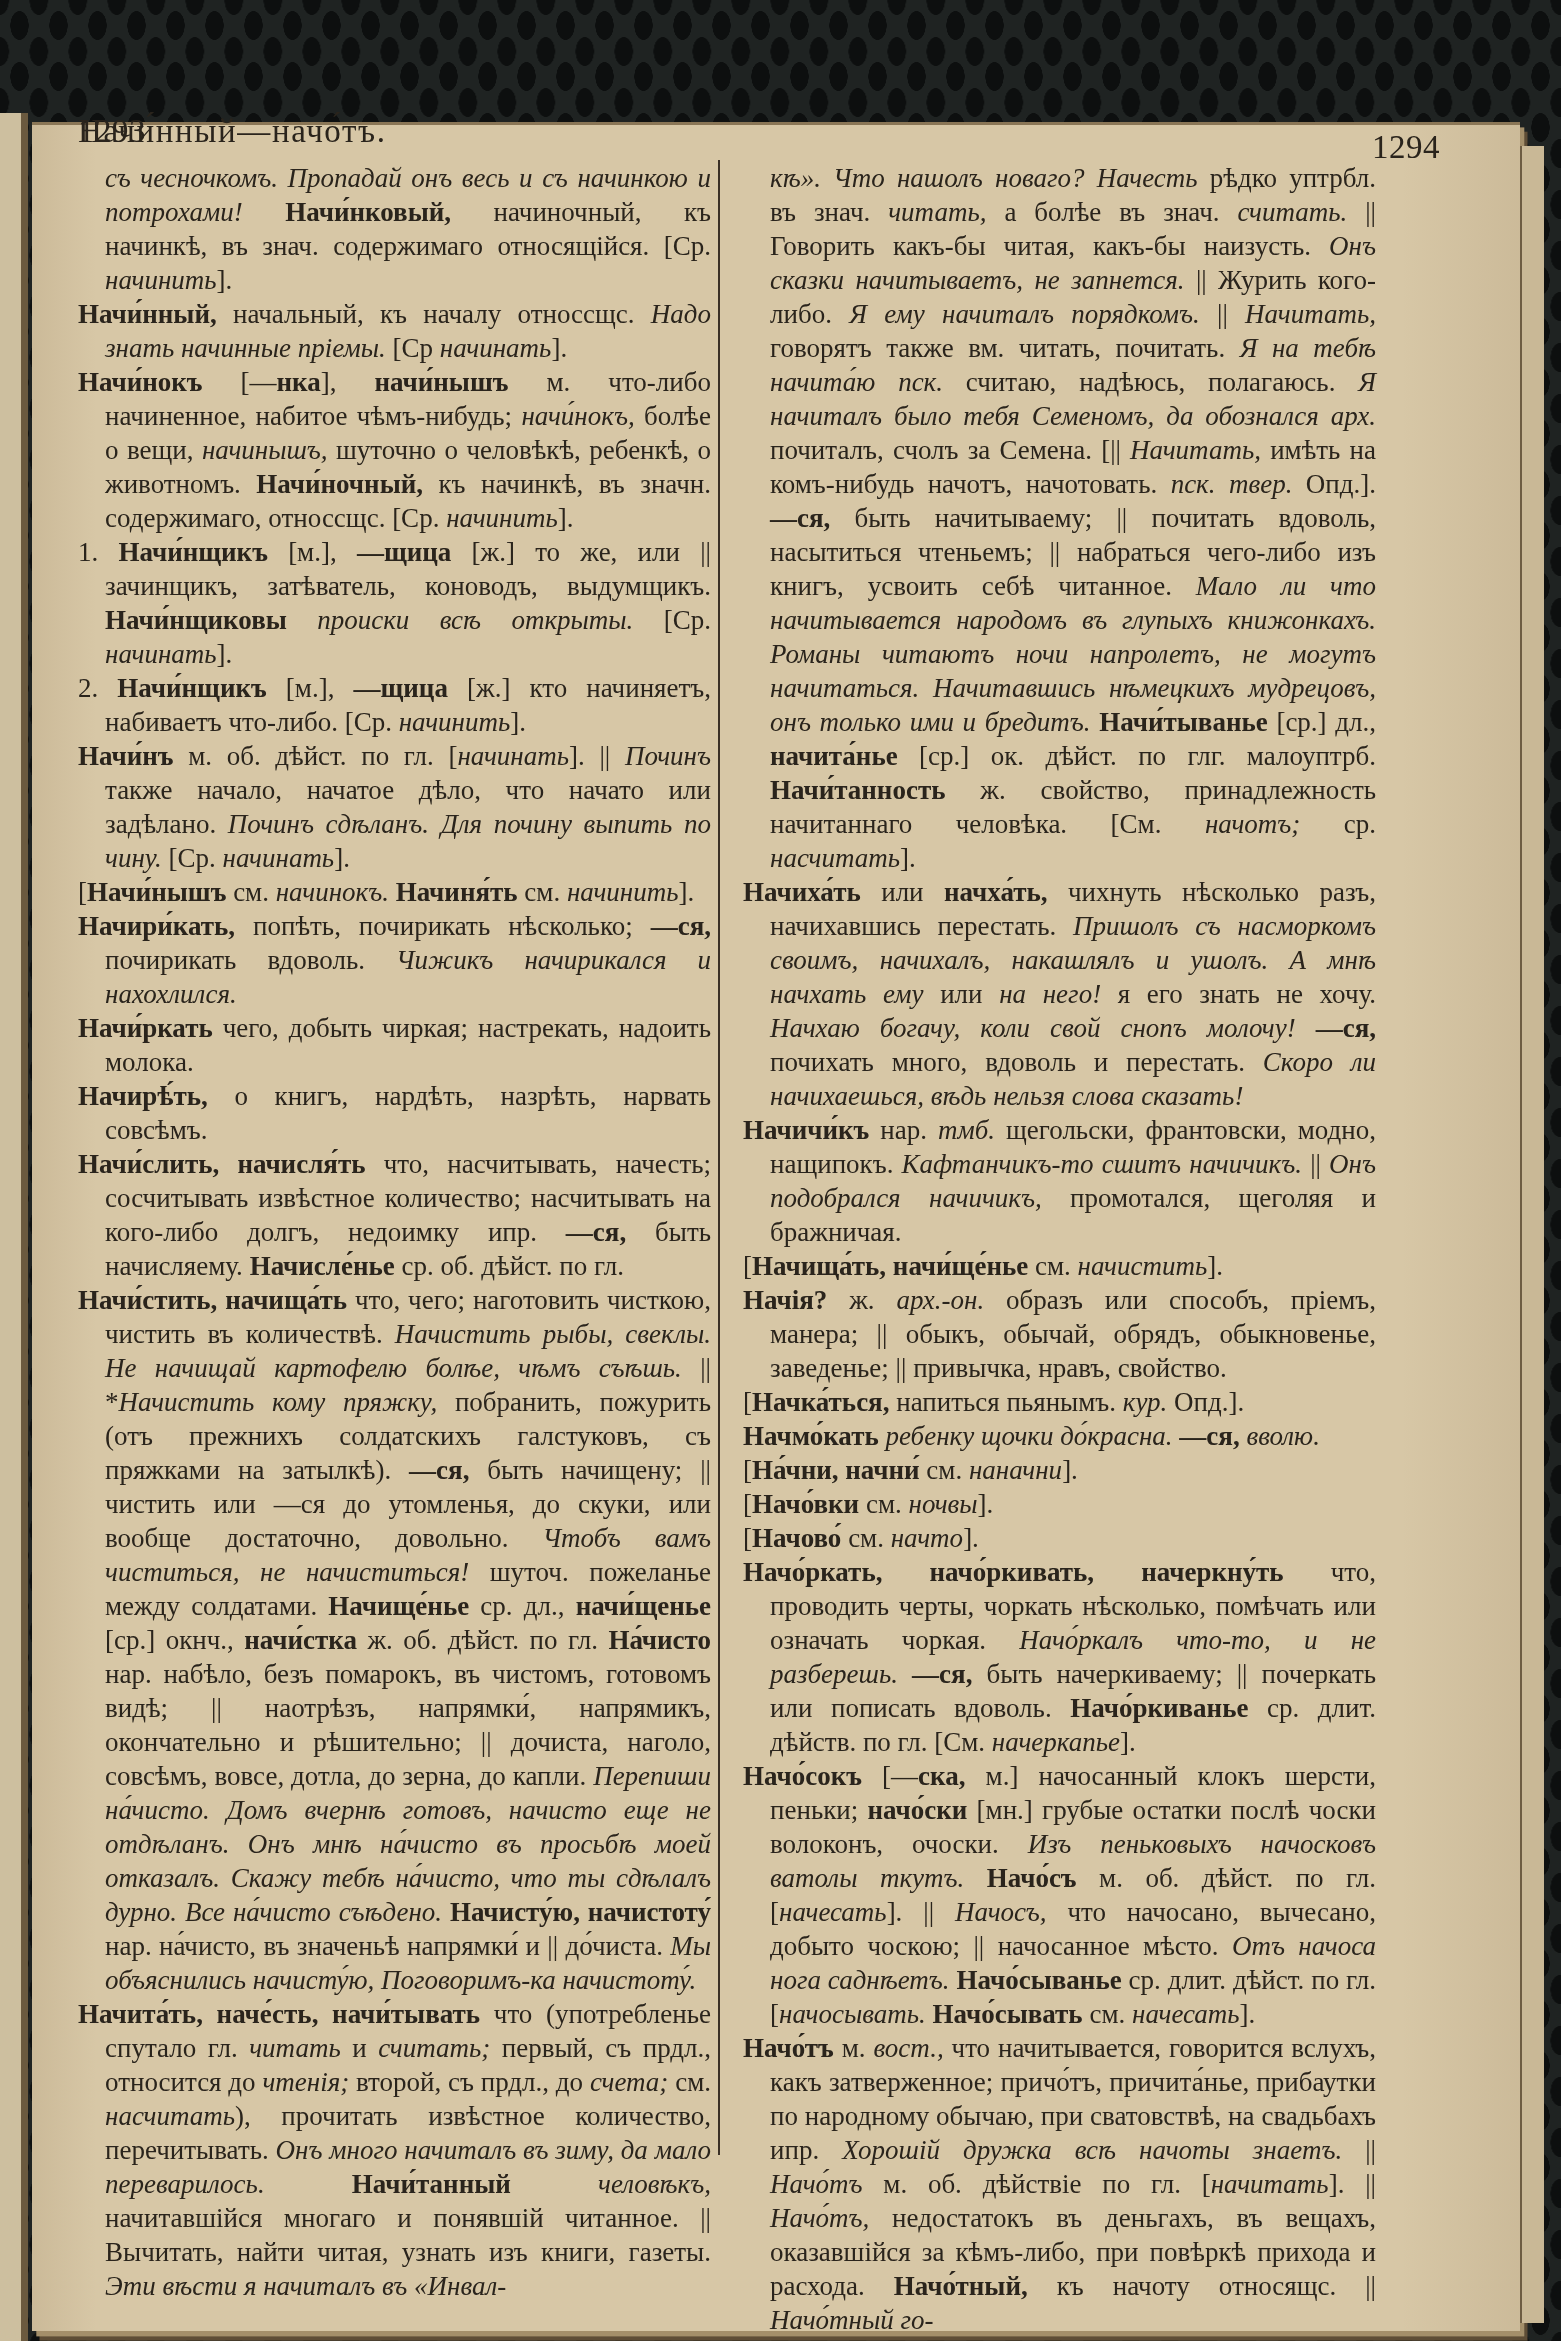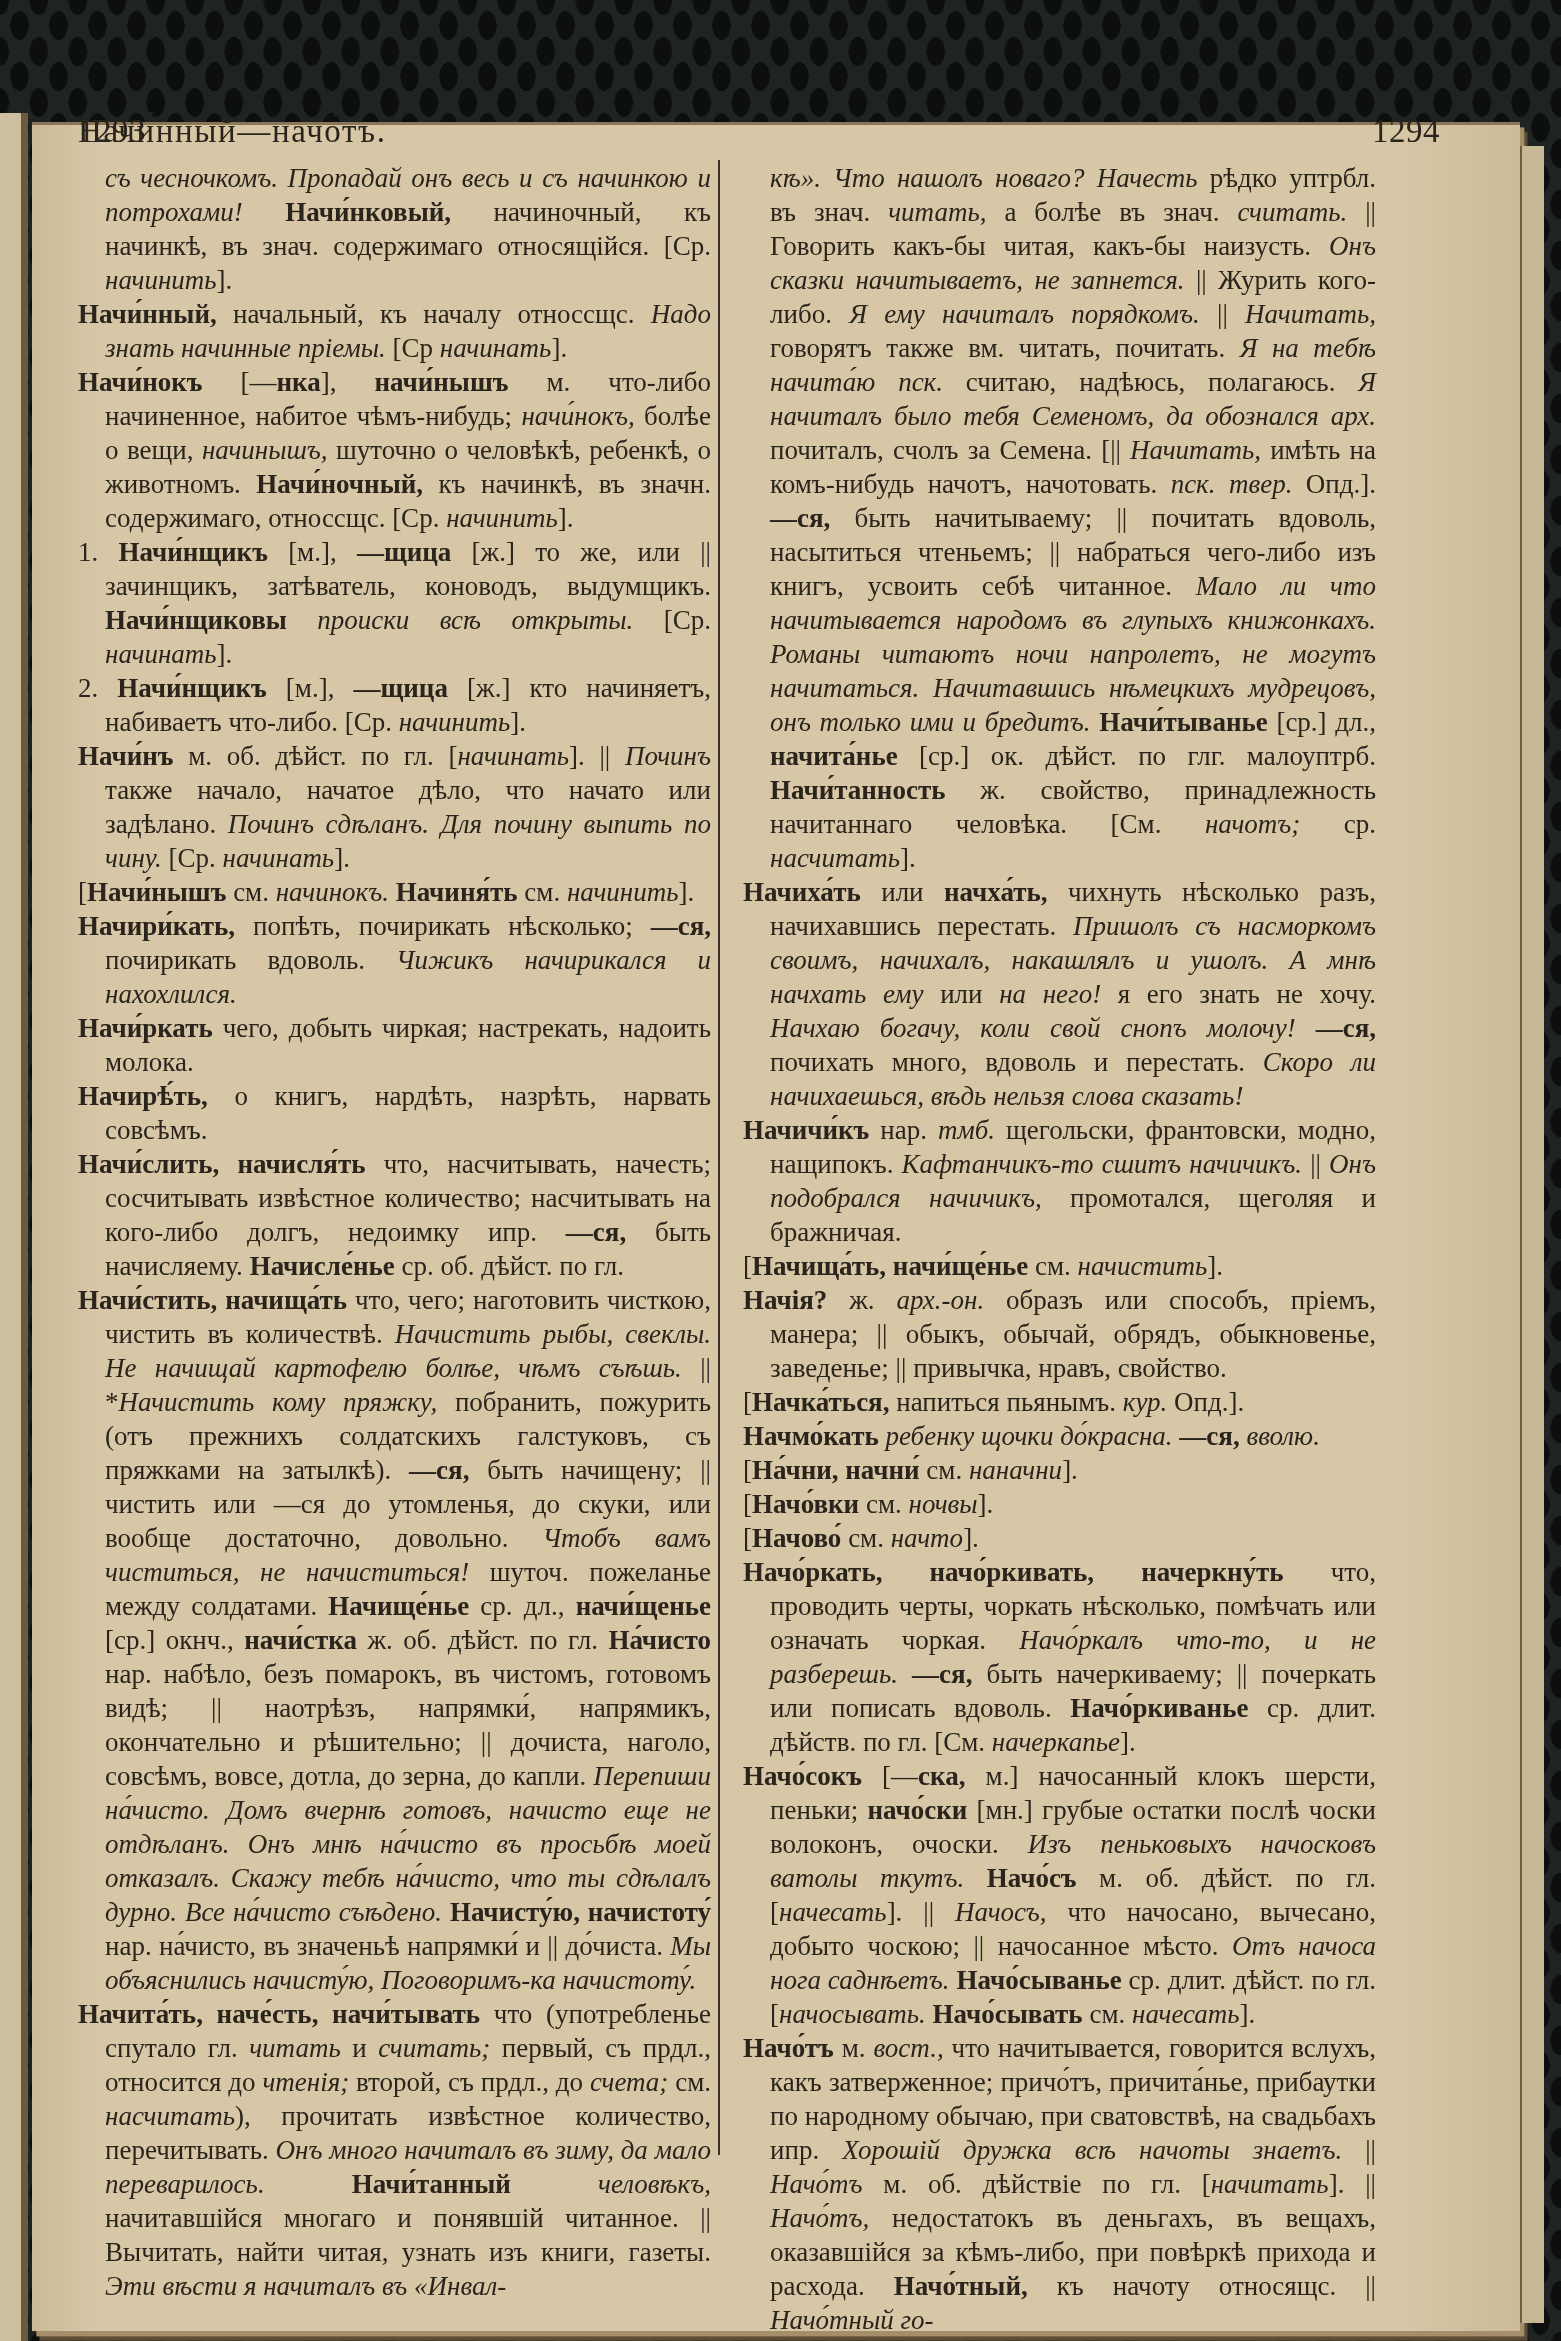--- a/index.html
+++ b/index.html
@@ -27,21 +27,21 @@
   }
   .page-edge {
     position:absolute; right:-23.6px; top:21.4px; width:21.4px; height:2177px;
     background:#c9b896; border-left:2.1px solid #6d5c42;
   }
   .header {
     position:absolute; top:113px; left:78px; width:1362px; height:38px;
     font-size:33px; letter-spacing:0.5px;
   }
   .header .pnum-left { position:absolute; left:0; top:0; }
-  .header .pnum-right { position:absolute; right:0; top:0; }
+  .header .pnum-right { position:absolute; right:0; top:16px; }
   .header .title { position:absolute; left:0; right:0; text-align:left; top:0; letter-spacing:1.6px; }
   .column {
     position:absolute; top:161px; width:633px;
     font-size:27px; line-height:34px; text-align:justify;
   }
   .col-left { left:78px; }
   .col-right { left:743px; }
   .divider {
     position:absolute; left:718px; top:160px; width:1.6px; height:1995px; background:#3a3026;
   }

